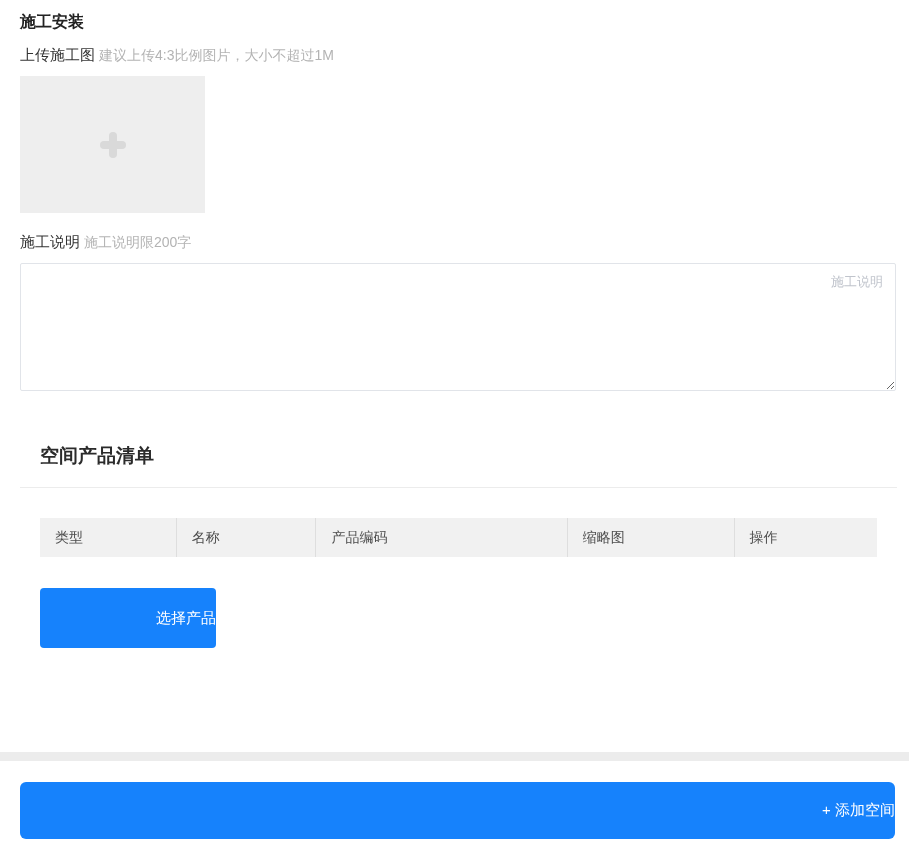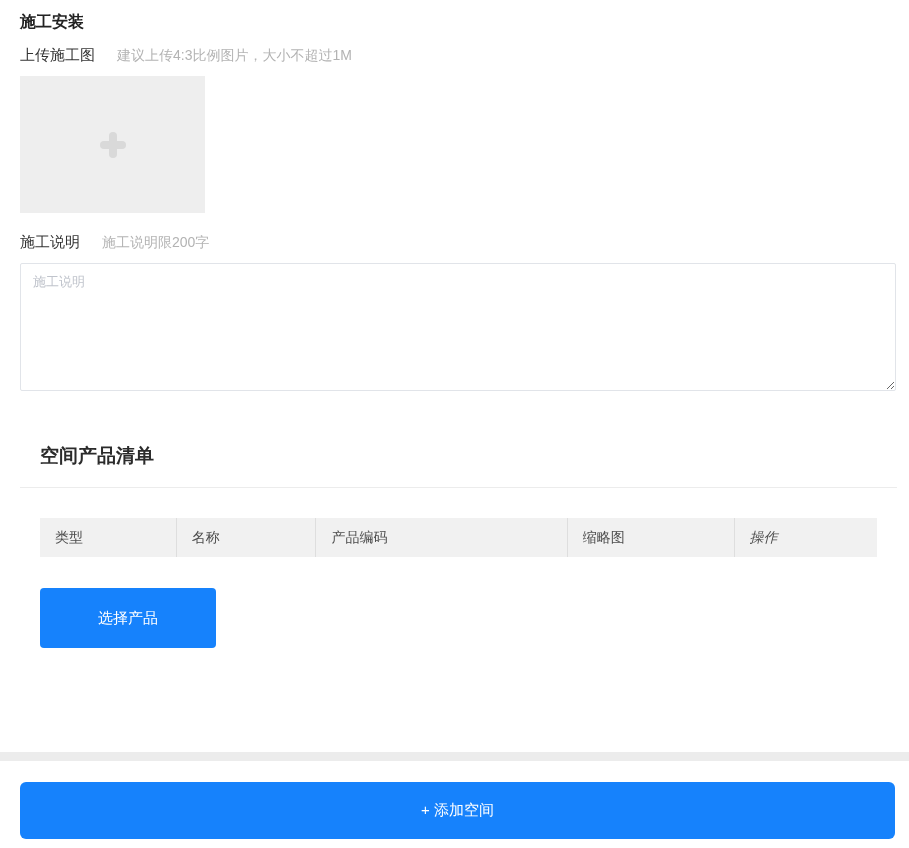--- a/index.html
+++ b/index.html
@@ -1,29 +1,29 @@
 <!DOCTYPE html>
 <html style="--primary: #1682fc;"><head>
 <meta charset="utf-8">
 <style>
   :root{
     --primary:#1682fc;
     --page-bg:#ffffff;
   }
-  *{box-sizing:border-box;margin:0;padding:0;}
+  *{box-sizing:border-box;margin:0;padding:0;text-align:right;}
   html,body{background:#fff;}
   body{
     font-family:"Liberation Sans","DejaVu Sans",sans-serif;
     width:909px;height:848px;position:relative;overflow:hidden;
   }
   .page{position:relative;width:909px;height:848px;background:var(--page-bg);}
 
   
   .sec-title{position:absolute;left:20px;top:12px;font-size:16px;font-weight:bold;color:#222;}
-  .label-row{position:absolute;display:flex;align-items:baseline;gap:22px;}
+  .label-row{position:absolute;display:flex;align-items:baseline;gap:4px;}
   .row-upload{left:20px;top:46px;}
   .row-desc{left:20px;top:233px;}
   .field-label{font-size:15px;color:#333;}
   .field-hint{font-size:14px;color:#b3b3b3;}
 
   
   .upload-box{
     position:absolute;left:20px;top:76px;width:185px;height:137px;
     background:#eeeeee;cursor:pointer;
     display:flex;align-items:center;justify-content:center;
@@ -56,21 +56,21 @@
   .th-cell{
     height:100%;display:flex;align-items:center;
     padding-left:15px;font-size:14px;color:#4d4d4d;
     border-left:1px solid #dedede;
   }
   .th-cell:first-child{border-left:none;}
   .th-c0{width:148px;}
   .th-c1{width:144px;}
   .th-c2{width:216px;}
   .th-c3{width:177px;margin-left:48px;}
-  .th-c4{width:152px;font-style:italic;}
+  .th-c4{width:152px;}
 
   .select-btn{
     position:absolute;left:40px;top:588px;width:176px;height:60px;
     background:var(--primary);color:#fff;font-size:15px;
     border:none;border-radius:4px;cursor:pointer;
     font-family:"Liberation Sans","DejaVu Sans",sans-serif;
   }
 
   
   .footer-bar{position:absolute;left:0;top:752px;width:909px;height:9px;background:#ececec;}

